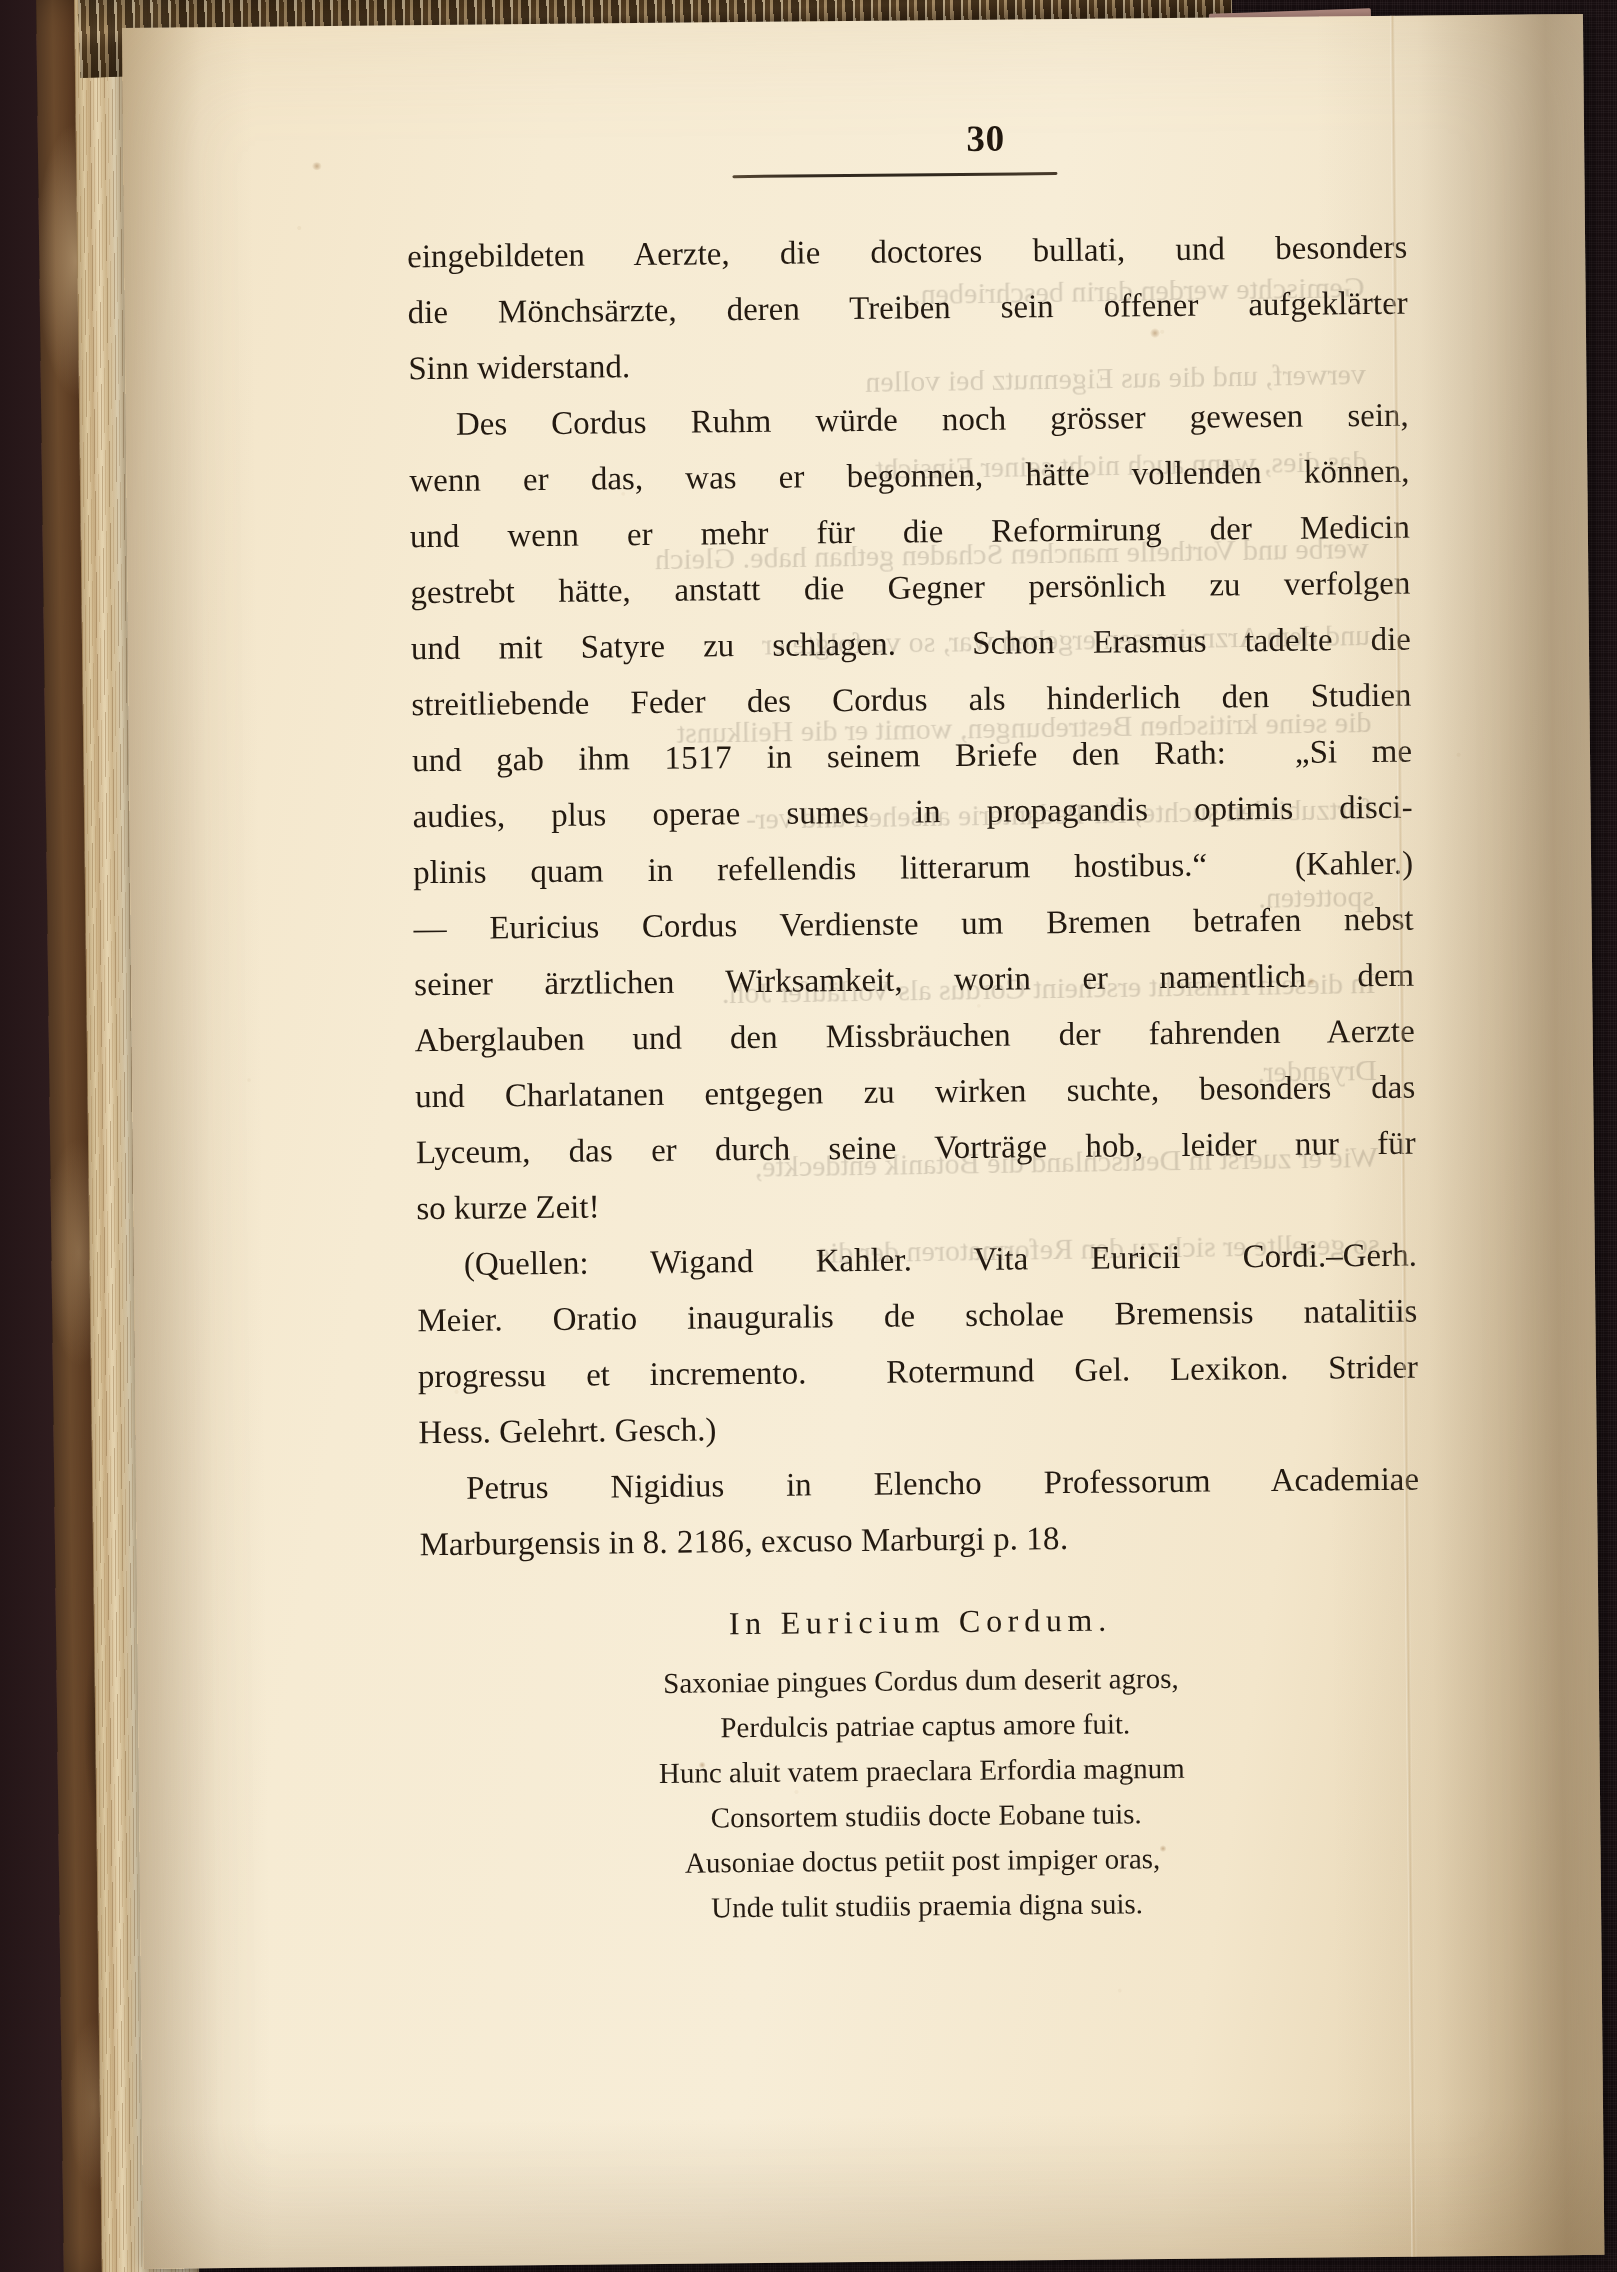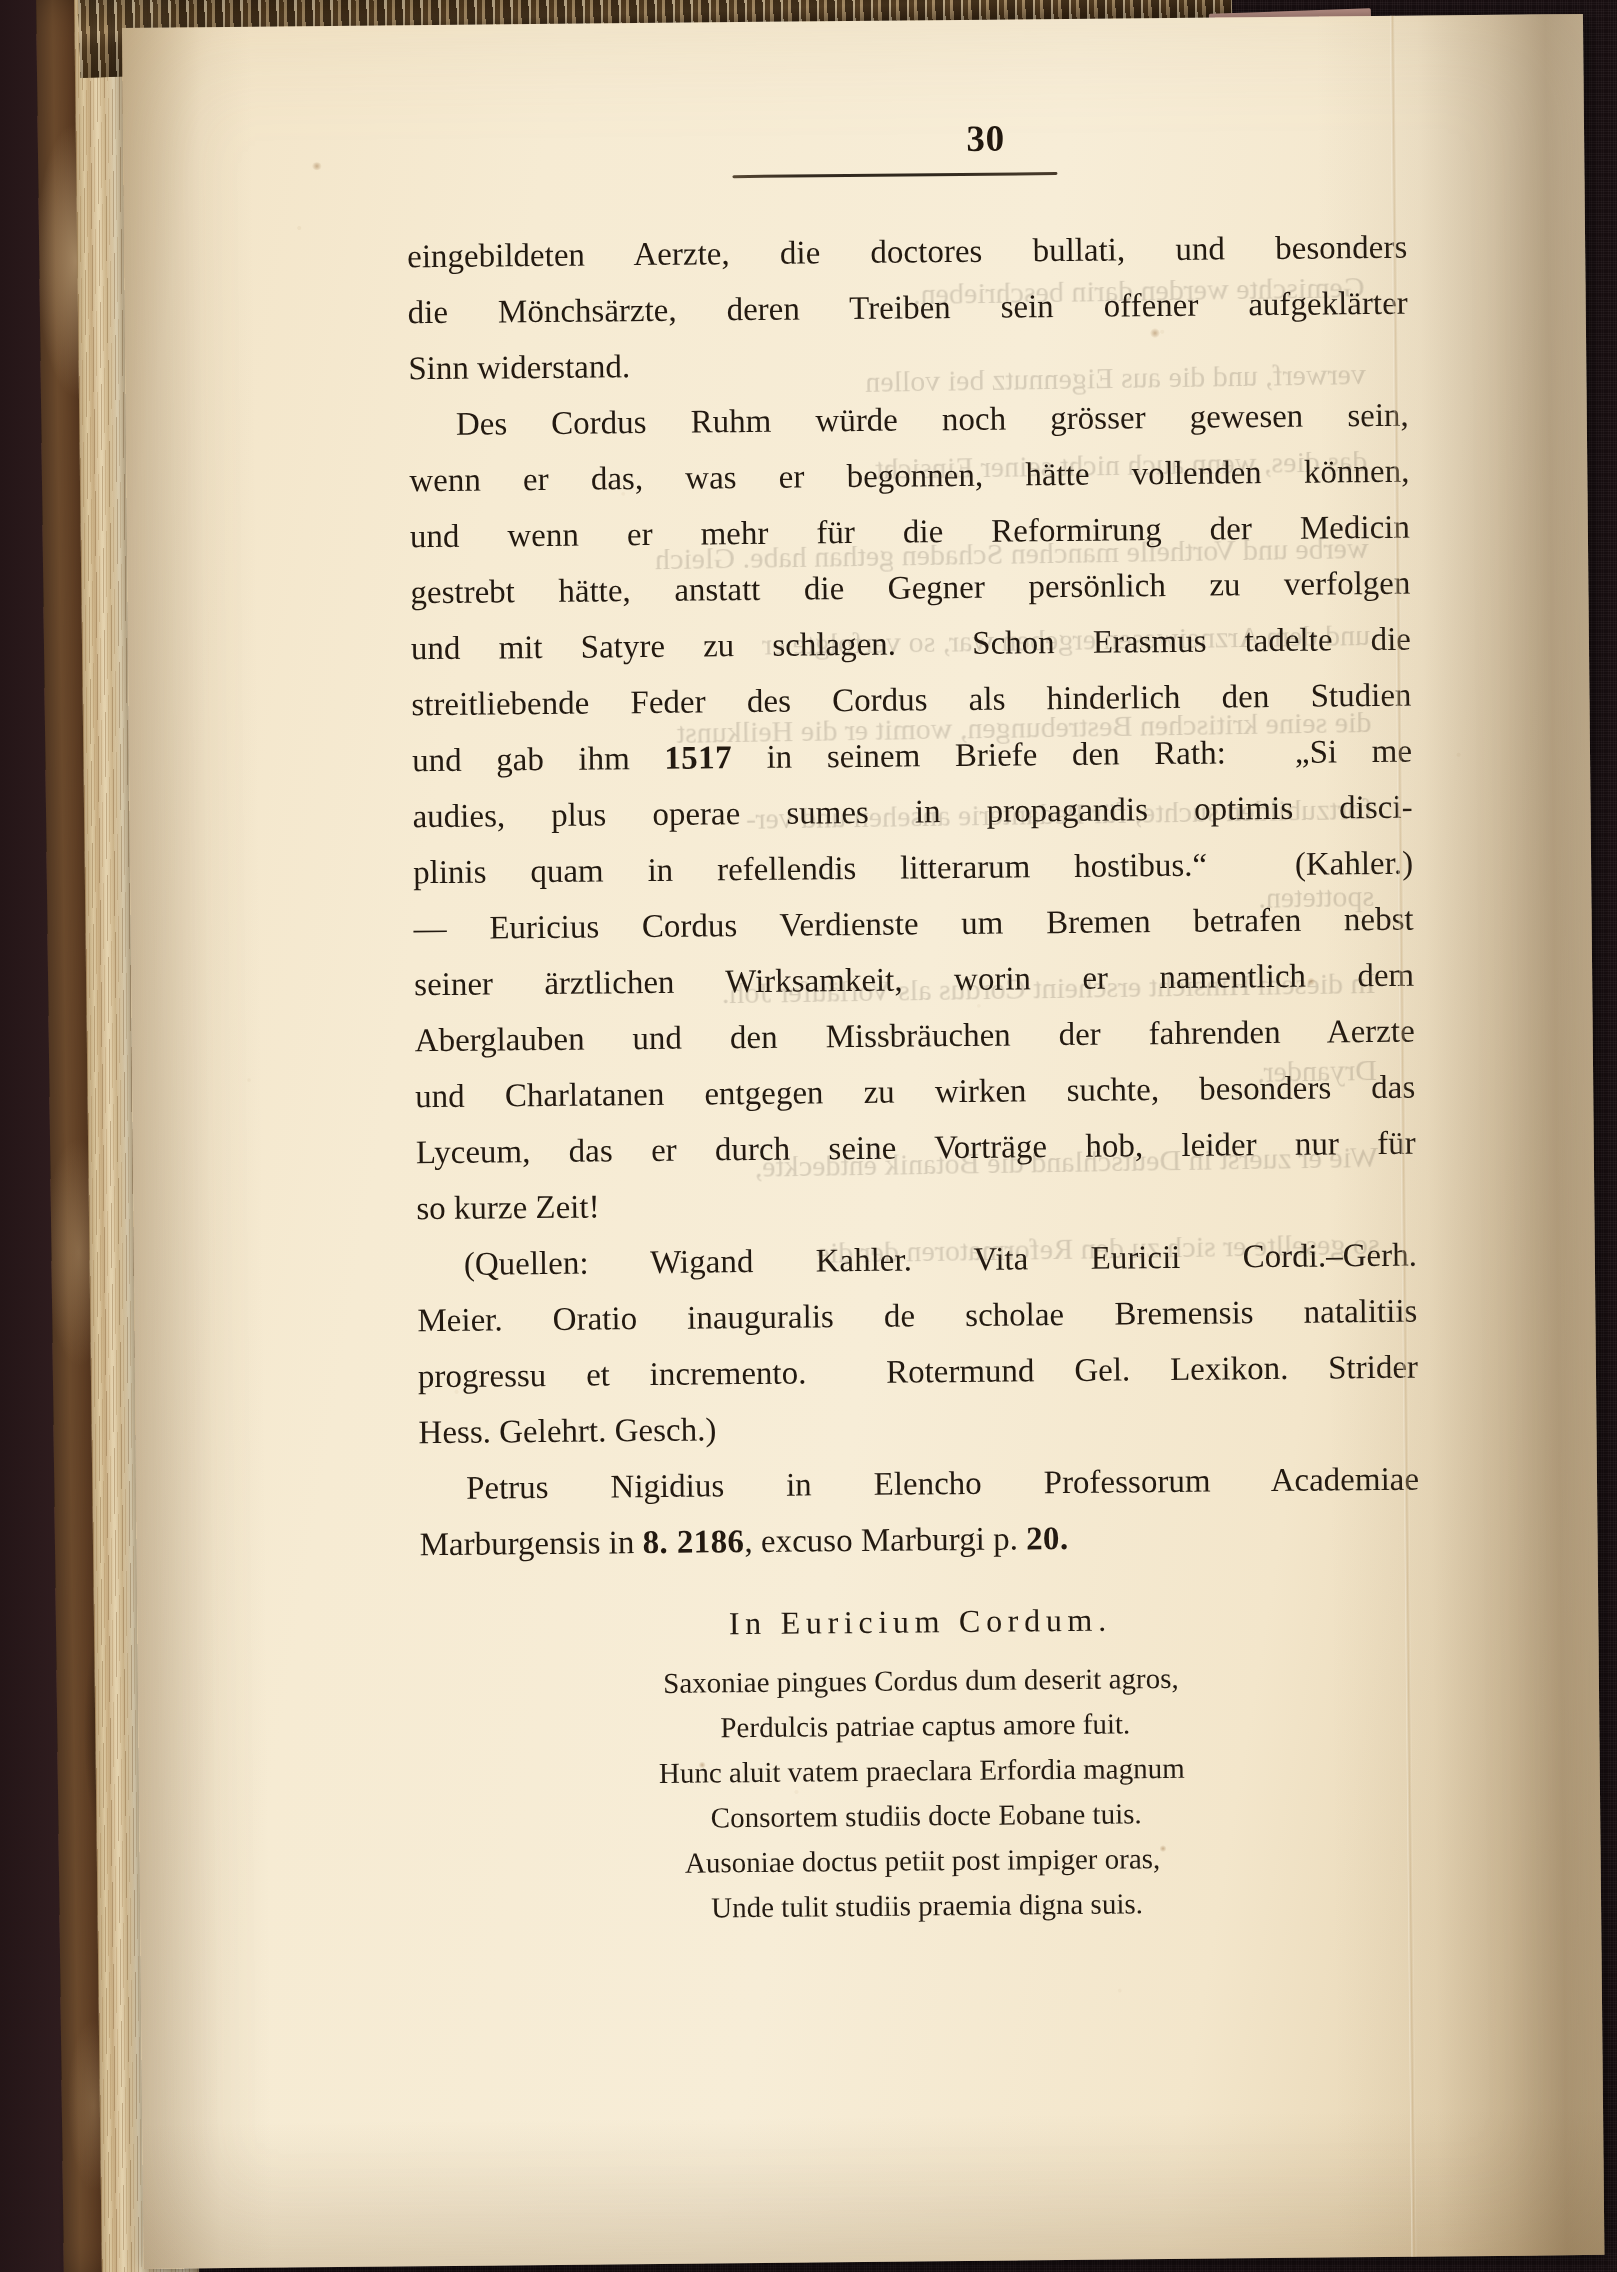--- a/index.html
+++ b/index.html
@@ -247,21 +247,21 @@
     font-size: 33px;
     line-height: 56px;
     text-align: justify;
     text-justify: inter-word;
     font-family: "Liberation Serif", serif;
   }
   .body-copy p {
     margin: 0;
     text-indent: 0;
   }
-  .body-copy b { font-weight: bold; letter-spacing: 0.4px; margin-top: 9px; }
+  .body-copy b { font-weight: normal; letter-spacing: 0.4px; margin-top: 9px; }
 
   
   .line {
     display: block;
     text-align: justify;
     text-align-last: justify;
     white-space: pre-wrap;
   }
   .line.last { text-align-last: left; }
   .line.indent-first { text-indent: 47px; }
@@ -365,21 +365,21 @@
 
         <p>
           <span class="line indent-first">(Quellen: Wigand Kahler. Vita Euricii Cordi.–Gerh.</span>
           <span class="line">Meier. Oratio inauguralis de scholae Bremensis natalitiis</span>
           <span class="line">progressu et incremento.  Rotermund Gel. Lexikon. Strider</span>
           <span class="line last">Hess. Gelehrt. Gesch.)</span>
         </p>
 
         <p class="nigidius-block">
           <span class="line indent-first">Petrus Nigidius in Elencho Professorum Academiae</span>
-          <span class="line last"><span>Marburgensis in </span><b>8. 2186</b><span>, excuso Marburgi p. </span><b>20.</b></span>
+          <span class="line last"><span>Marburgensis in </span><b>8. 2186</b><span>, excuso Marburgi p. </span><b>18.</b></span>
         </p>
 
       </div>
 
       <div class="poem-title">In Euricium Cordum.</div>
 
       <div class="poem">
         <span class="verse">Saxoniae pingues Cordus dum deserit agros,</span>
         <span class="verse pentameter">Perdulcis patriae captus amore fuit.</span>
         <span class="verse">Hunc aluit vatem praeclara Erfordia magnum</span>

